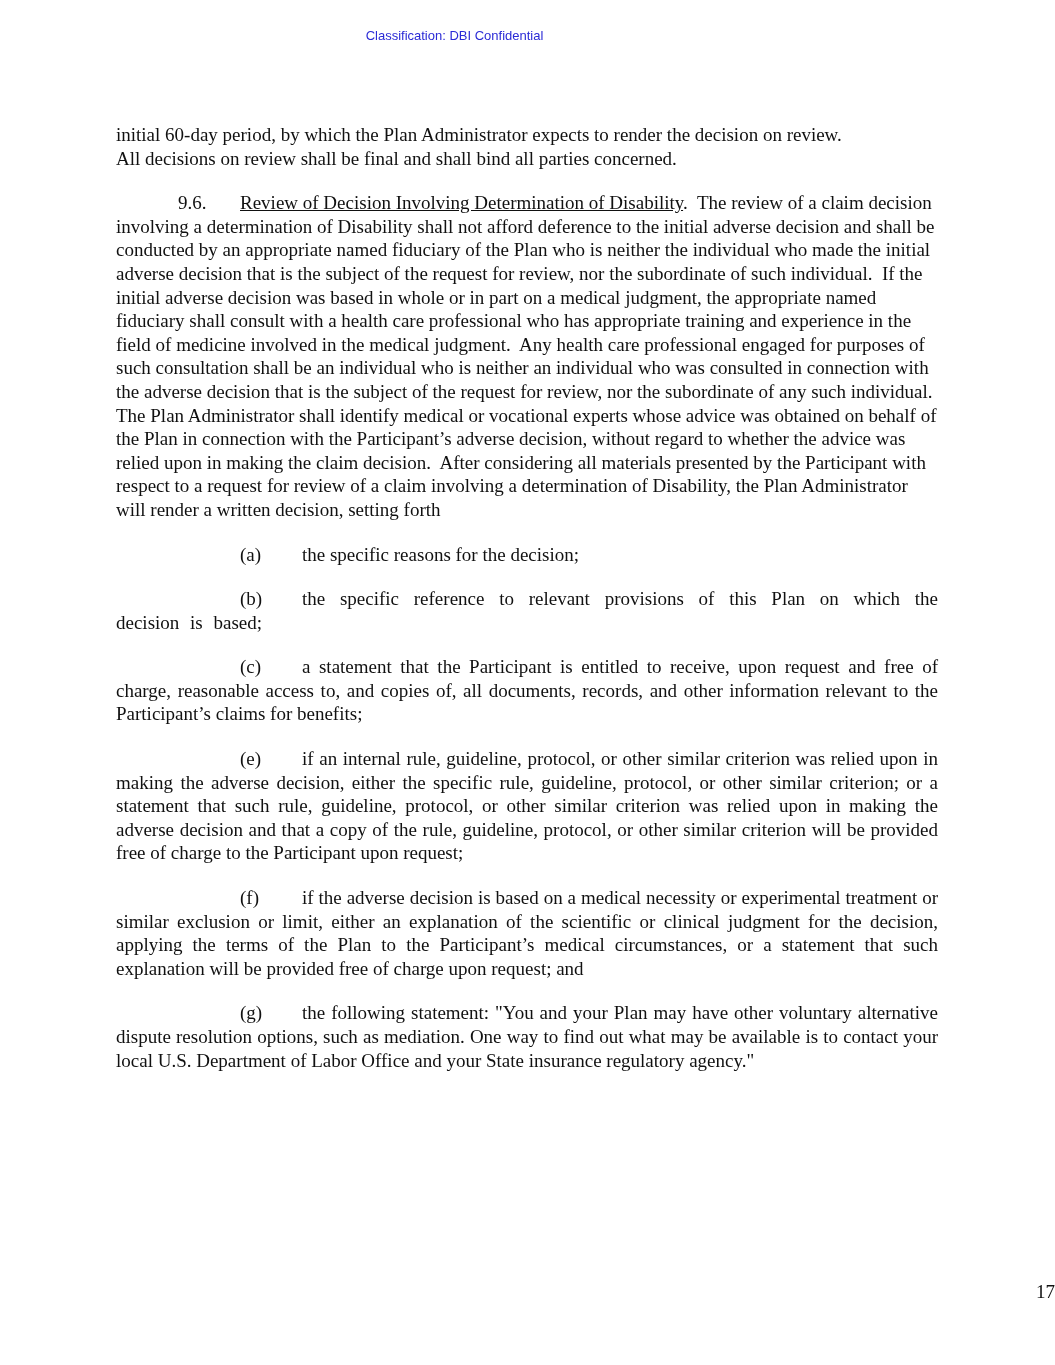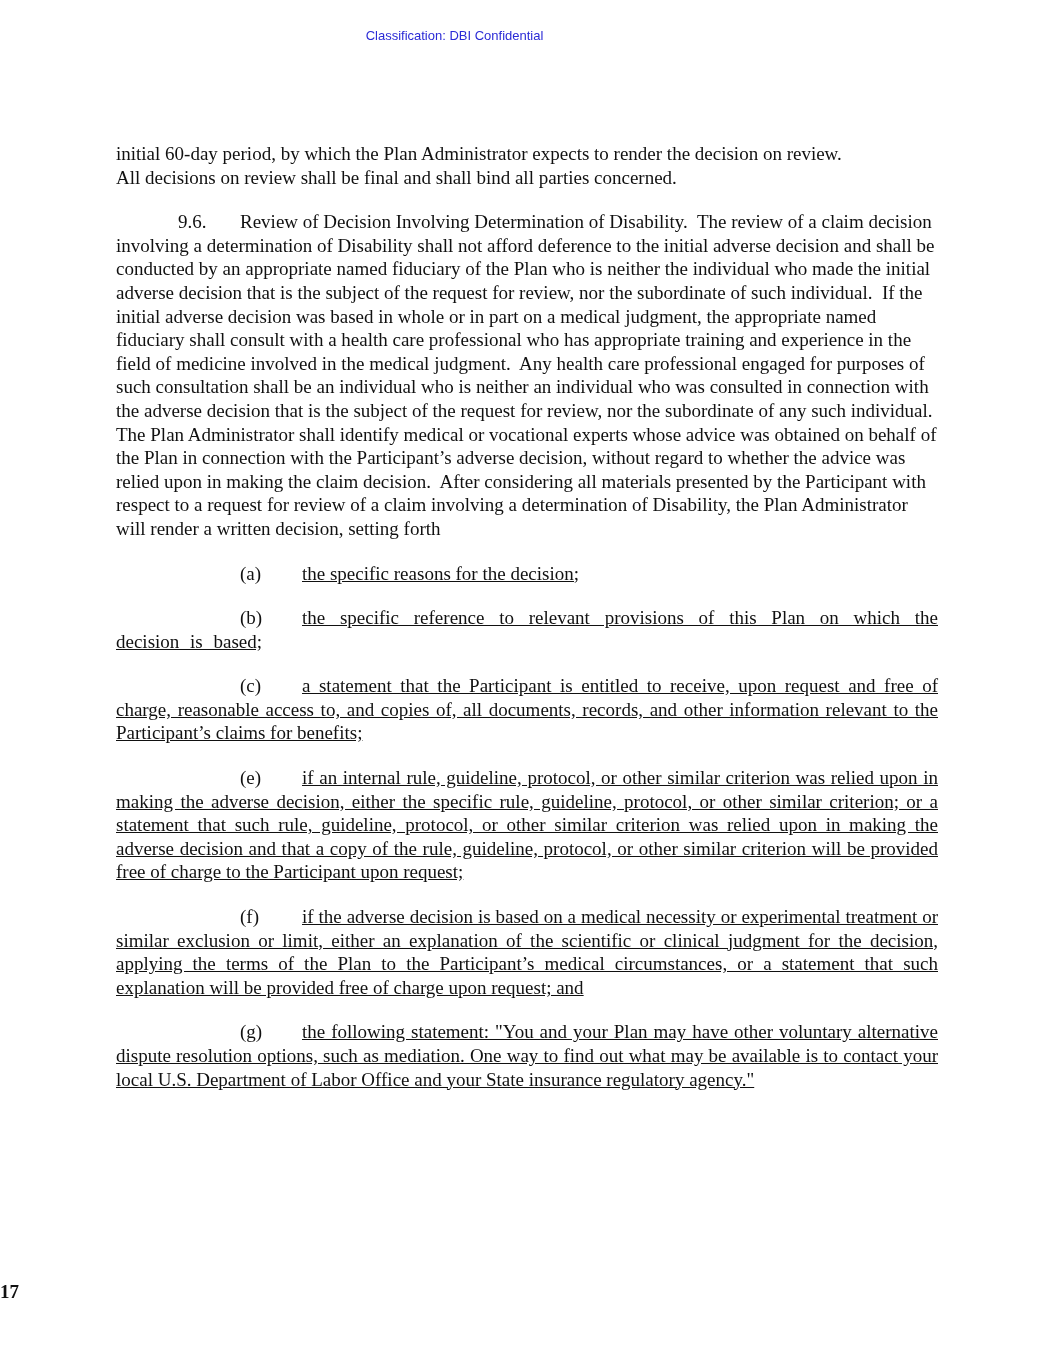--- a/index.html
+++ b/index.html
@@ -21,44 +21,43 @@
     left: 0;
     width: 909px;
     text-align: center;
     font-family: "Liberation Sans", "DejaVu Sans", sans-serif;
     font-size: 13px;
     color: #2a2ad6;
   }
   .content {
     position: absolute;
     left: 116px;
-    top: 142px;
+    top: 123px;
     width: 822px;
     font-size: 19px;
     line-height: 23.6px;
   }
   p {
     margin: 0;
   }
   .gap-lg { margin-top: 21px; }
   .justify { text-align: justify; text-align-last: left; }
   .indent-section { text-indent: 62px; }
   .num { display: inline-block; width: 62px; text-indent: 0; }
-  .underline { }
-  .item { text-indent: 124px; text-decoration: underline; }
+  .underline { text-decoration: underline; }
+  .item { text-indent: 124px; }
   .item .lbl { display: inline-block; width: 62px; text-indent: 0; }
   .item-d-cont { padding-left: 8px; }
   .page-number {
     position: absolute;
     top: 1281px;
     left: 0;
     width: 1055px;
-    text-align: left;
+    text-align: right;
     font-size: 19px;
-    font-weight: bold;
   }
 </style>
 </head>
 <body>
 
 <div class="classification">Classification: DBI Confidential</div>
 
 <div class="content">
 
   <p>

